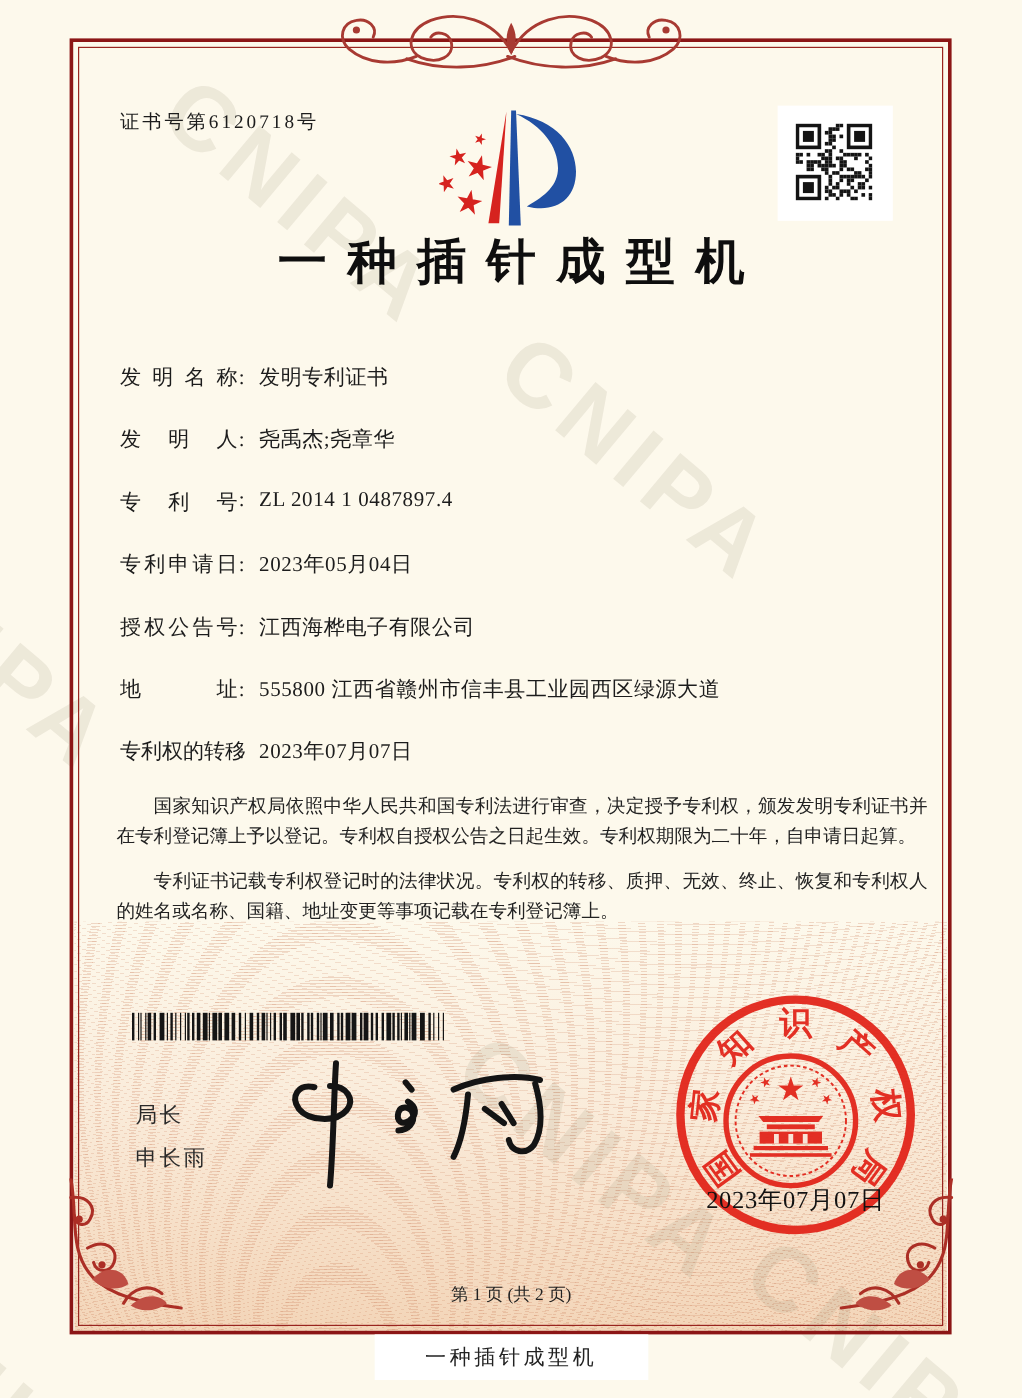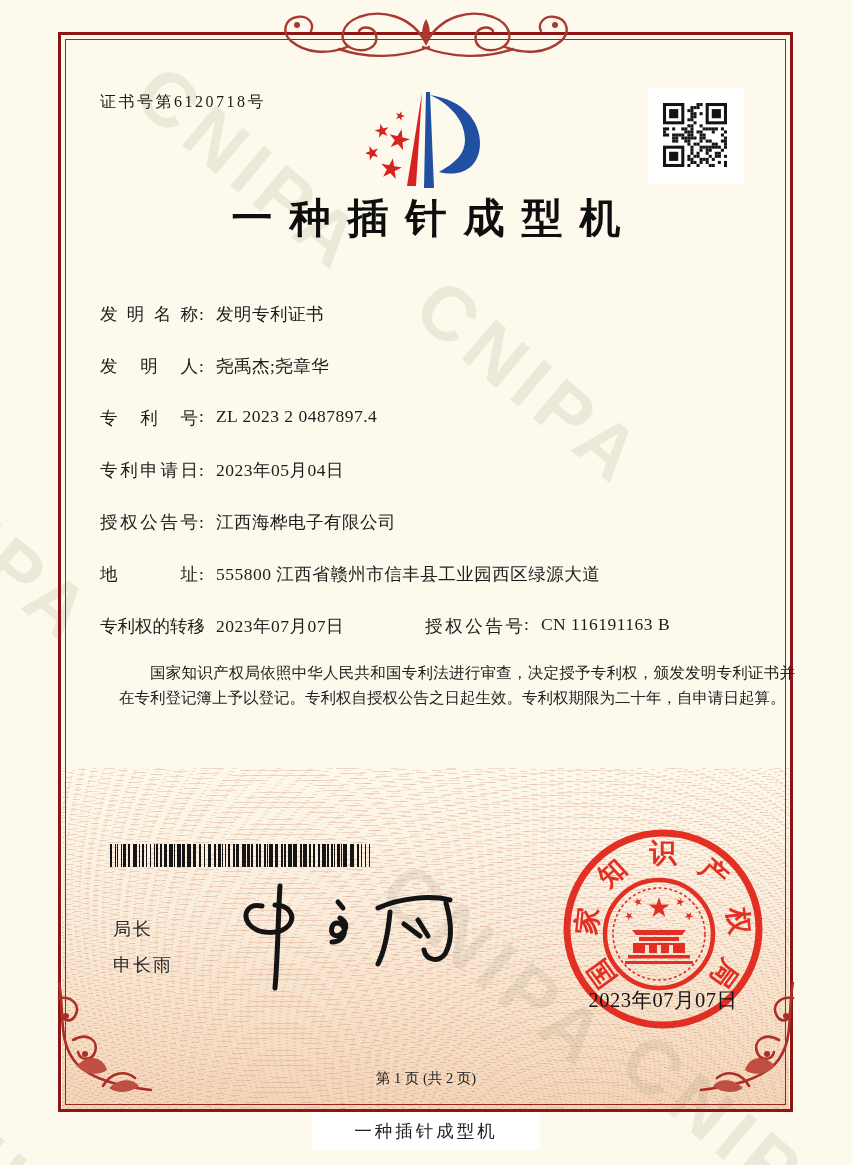--- a/index.html
+++ b/index.html
@@ -35,21 +35,21 @@
     position:absolute;left:0;right:0;top:191px;text-align:center;z-index:3;
     font-size:41px;font-weight:bold;letter-spacing:17px;text-indent:17px;color:#0e0e0e;margin:0;
   }
   
   .field-row{position:absolute;left:100px;height:24px;font-size:17.5px;z-index:3;white-space:nowrap;}
   .f-label{display:inline-block;width:98px;text-align:justify;text-align-last:justify;vertical-align:top;font-family:Liberation Serif, serif;}
   .f-colon{display:inline-block;margin:0 12px 0 1px;}
   .f-value{letter-spacing:0.5px;}
   .grant-right{position:absolute;left:325px;top:0;white-space:nowrap;}
   
-  .paras{position:absolute;left:97px;width:676px;z-index:3;margin-left:22px;}
+  .paras{position:absolute;left:97px;width:676px;z-index:3;}
   .paras p{margin:0 0 12px 0;font-size:15.5px;line-height:25px;text-indent:2em;text-align:justify;color:#222;}
   
   .barcode{position:absolute;left:110px;top:844px;width:266px;height:23px;z-index:3;}
   .barcode i{position:absolute;top:0;bottom:0;background:#151515;}
   
   .sig-title{position:absolute;left:113px;top:917px;font-size:18px;letter-spacing:2px;z-index:3;
     font-family:"Liberation Sans","DejaVu Sans",sans-serif;color:#2a2a2a;}
   .sig-name{position:absolute;left:113px;top:953px;font-size:18px;letter-spacing:2px;z-index:3;
     font-family:"Liberation Sans","DejaVu Sans",sans-serif;color:#2a2a2a;}
   .sig-hand{position:absolute;left:218px;top:876px;z-index:3;}
@@ -272,40 +272,38 @@
 
 <h1 class="page-title">一种插针成型机</h1>
 
 <div class="field-row" style="top:302px;">
   <span class="f-label">发明名称</span><span class="f-colon">:</span><span class="f-value">发明专利证书</span>
 </div>
 <div class="field-row" style="top:354px;">
   <span class="f-label">发明人</span><span class="f-colon">:</span><span class="f-value">尧禹杰;尧章华</span>
 </div>
 <div class="field-row" style="top:406px;">
-  <span class="f-label">专利号</span><span class="f-colon">:</span><span class="f-value">ZL 2023 2 0487897.4</span>
+  <span class="f-label">专利号</span><span class="f-colon">:</span><span class="f-value">ZL 2014 1 0487897.4</span>
 </div>
 <div class="field-row" style="top:458px;">
   <span class="f-label">专利申请日</span><span class="f-colon">:</span><span class="f-value">2023年05月04日</span>
 </div>
 <div class="field-row" style="top:510px;">
   <span class="f-label">授权公告号</span><span class="f-colon">:</span><span class="f-value">江西海桦电子有限公司</span>
 </div>
 <div class="field-row" style="top:562px;">
   <span class="f-label">地址</span><span class="f-colon">:</span><span class="f-value">555800 江西省赣州市信丰县工业园西区绿源大道</span>
 </div>
 <div class="field-row" style="top:614px;width:680px;">
   <span class="f-label">专利权的转移</span><span class="f-colon">:</span><span class="f-value">2023年07月07日</span>
-  <span class="grant-right">
-    <span class="f-label">授权公告号</span><span class="f-colon">:</span><span class="f-value">CN 116191163 B</span>
-  </span>
 </div>
 
 <div class="paras" style="top:660px;">
   <p>国家知识产权局依照中华人民共和国专利法进行审查，决定授予专利权，颁发发明专利证书并在专利登记簿上予以登记。专利权自授权公告之日起生效。专利权期限为二十年，自申请日起算。</p>
+  <p>专利证书记载专利权登记时的法律状况。专利权的转移、质押、无效、终止、恢复和专利权人的姓名或名称、国籍、地址变更等事项记载在专利登记簿上。</p>
 </div>
 
 <div class="barcode">
     <i style="left:0px;width:2px"></i>
     <i style="left:5px;width:1px"></i>
     <i style="left:7px;width:1px"></i>
     <i style="left:11px;width:1px"></i>
     <i style="left:13px;width:3px"></i>
     <i style="left:18px;width:2px"></i>
     <i style="left:23px;width:4px"></i>

